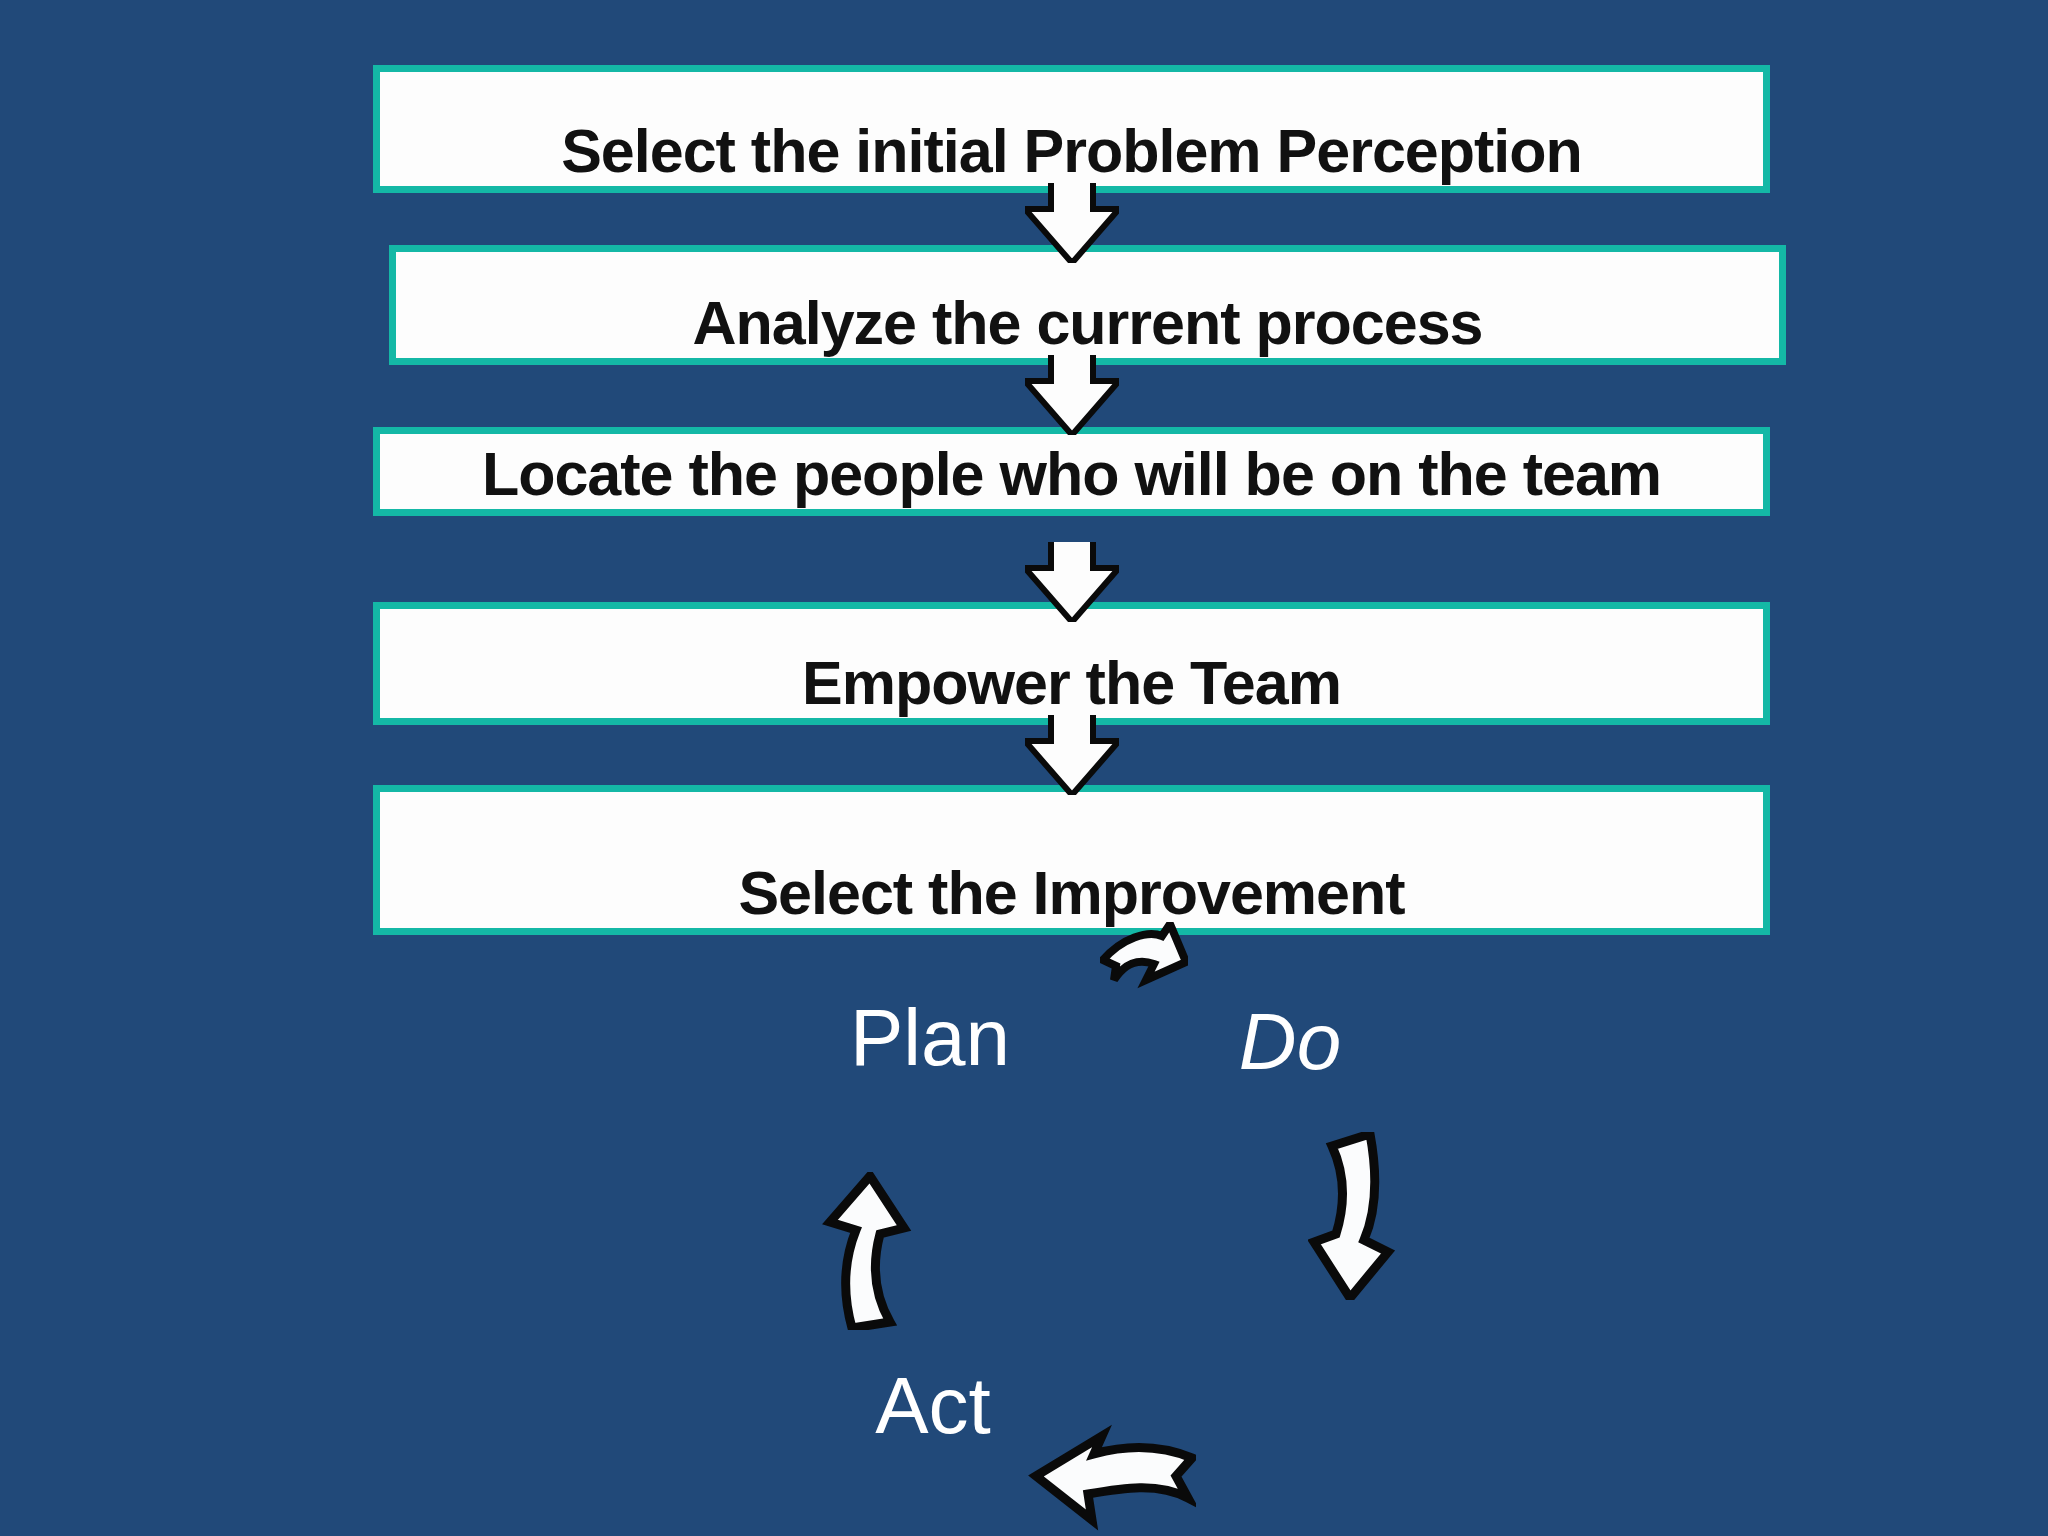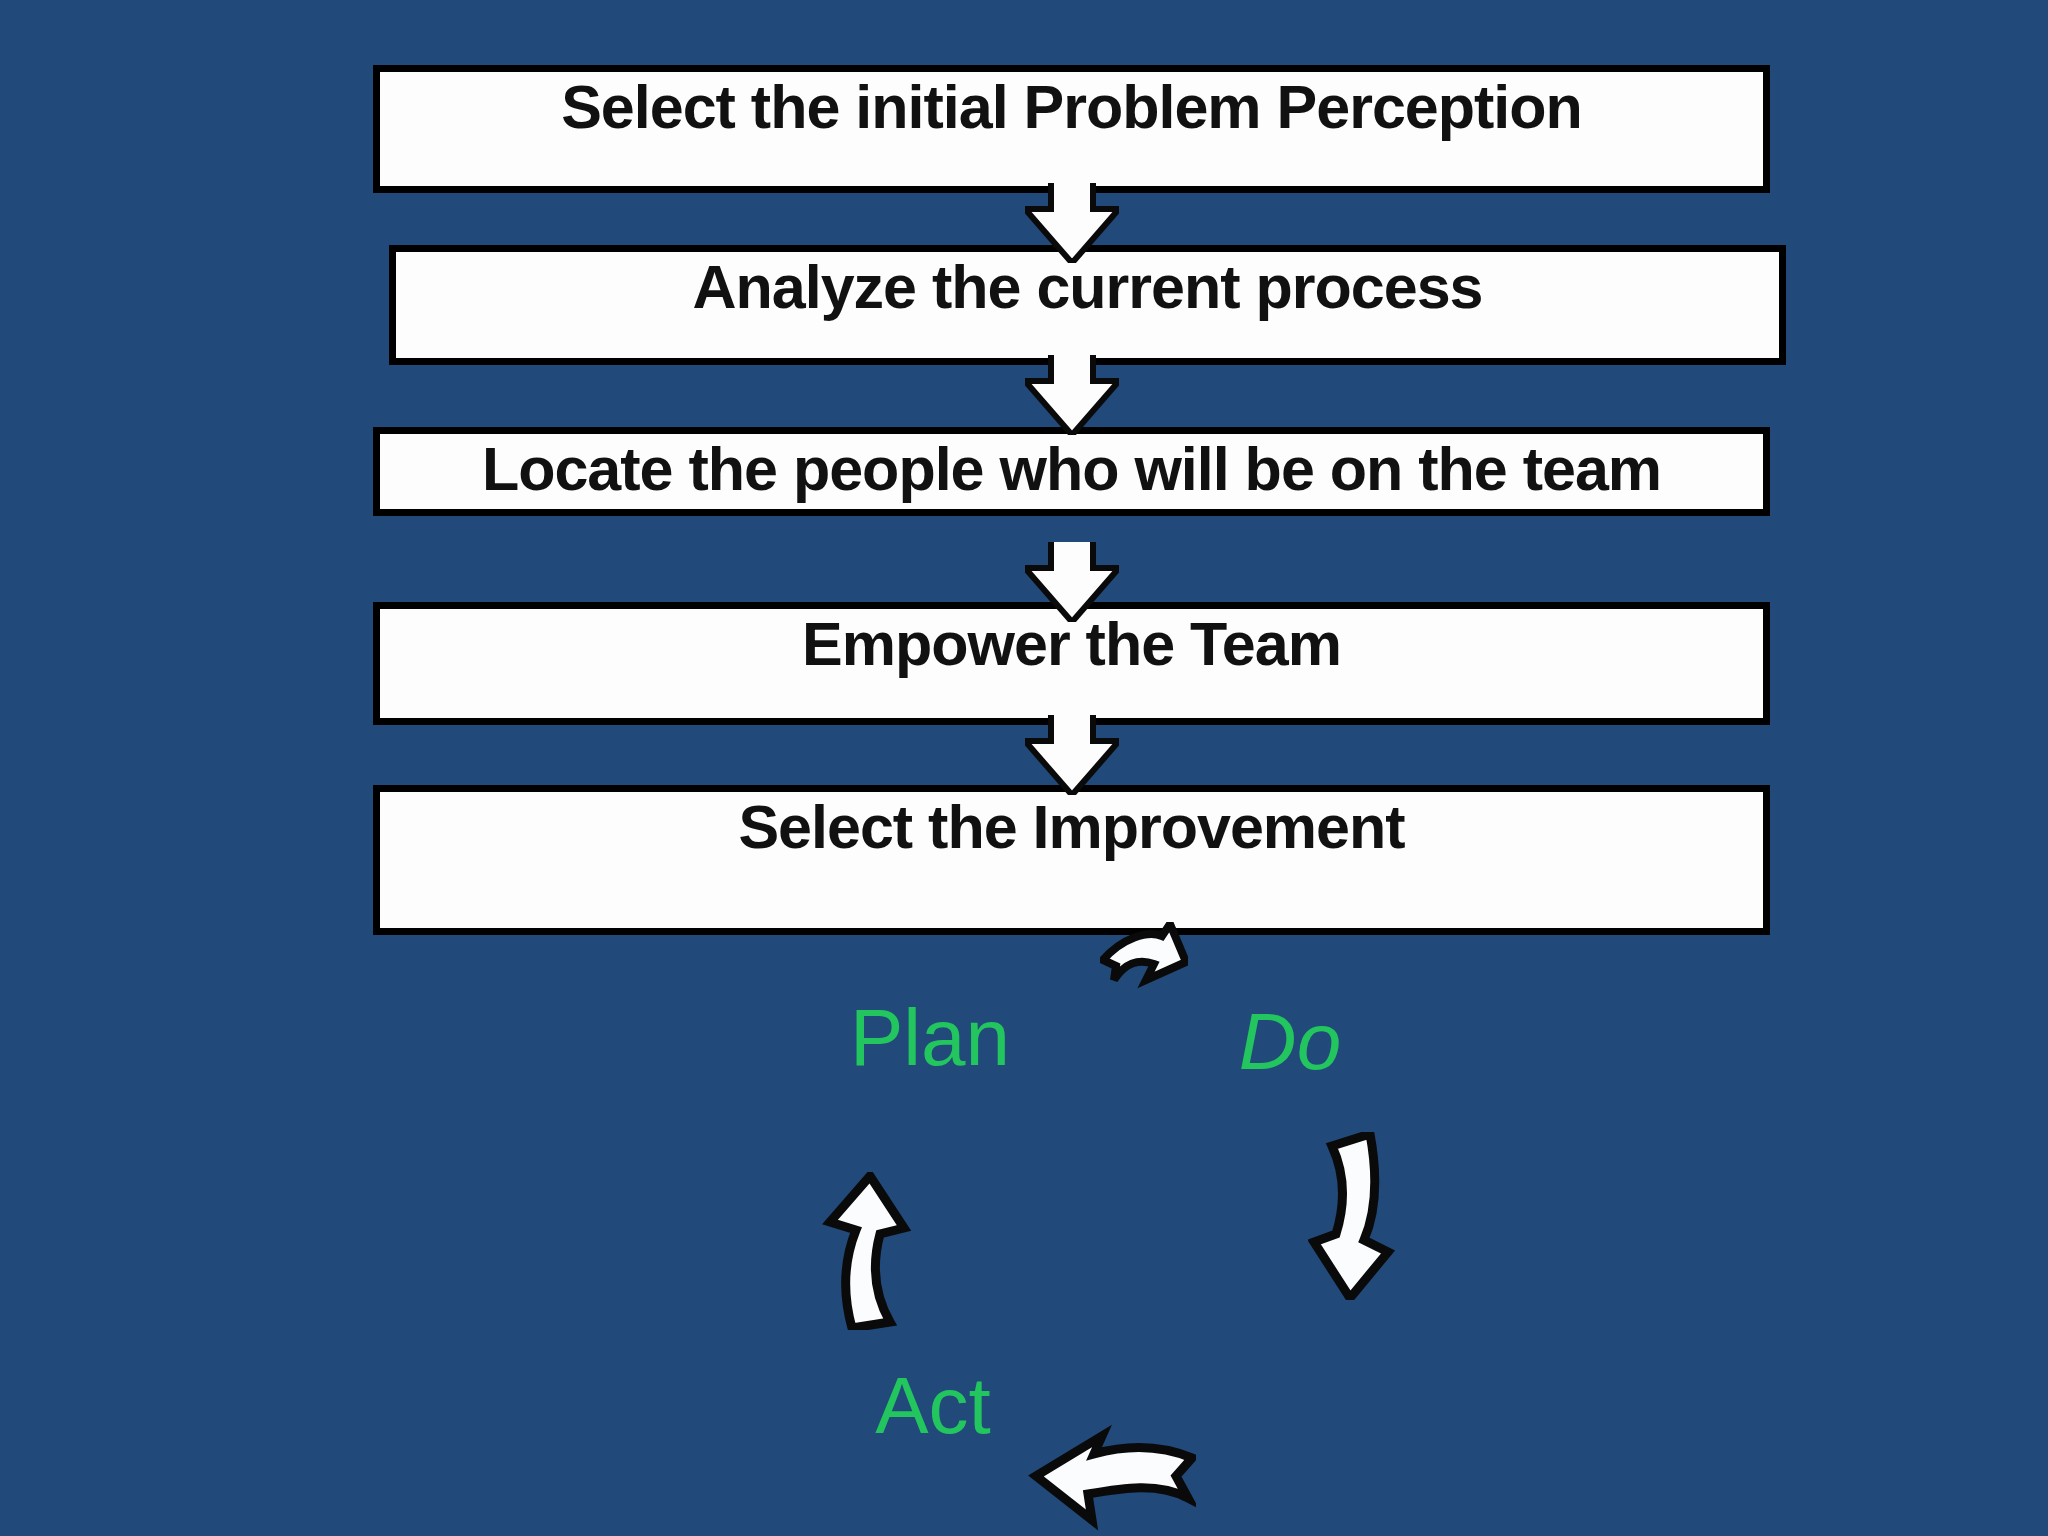--- a/index.html
+++ b/index.html
@@ -14,23 +14,23 @@
     background: #214979;
     overflow: hidden;
     font-family: "Liberation Sans", sans-serif;
   }
   .step-box {
     position: absolute;
     left: 373px;
     width: 1397px;
     box-sizing: border-box;
     background: #fdfdfd;
-    border: 7px solid #000000;
+    border: 7px solid #14b8a6;
     display: flex;
-    align-items: flex-start;
+    align-items: flex-end;
     justify-content: center;
   }
   .step-label {
     font-size: 61px;
     font-weight: bold;
     color: #111111;
     letter-spacing: -1px;
     text-align: center;
     white-space: nowrap;
   }
@@ -40,21 +40,21 @@
     width: 94px;
     height: 80px;
     z-index: 3;
   }
   .cycle-label {
     position: absolute;
     width: 320px;
     text-align: center;
     font-size: 80px;
     font-weight: normal;
-    color: #22c55e;
+    color: #ffffff;
     white-space: nowrap;
   }
   .cycle-arrow {
     position: absolute;
   }
 </style>
 </head>
 <body>
 
 <div id="stage">

